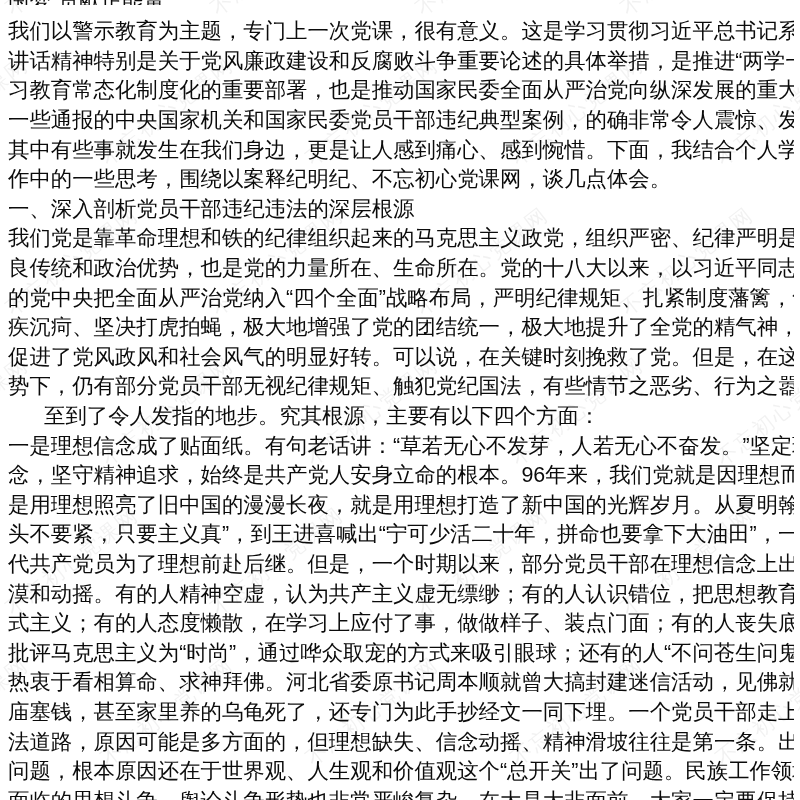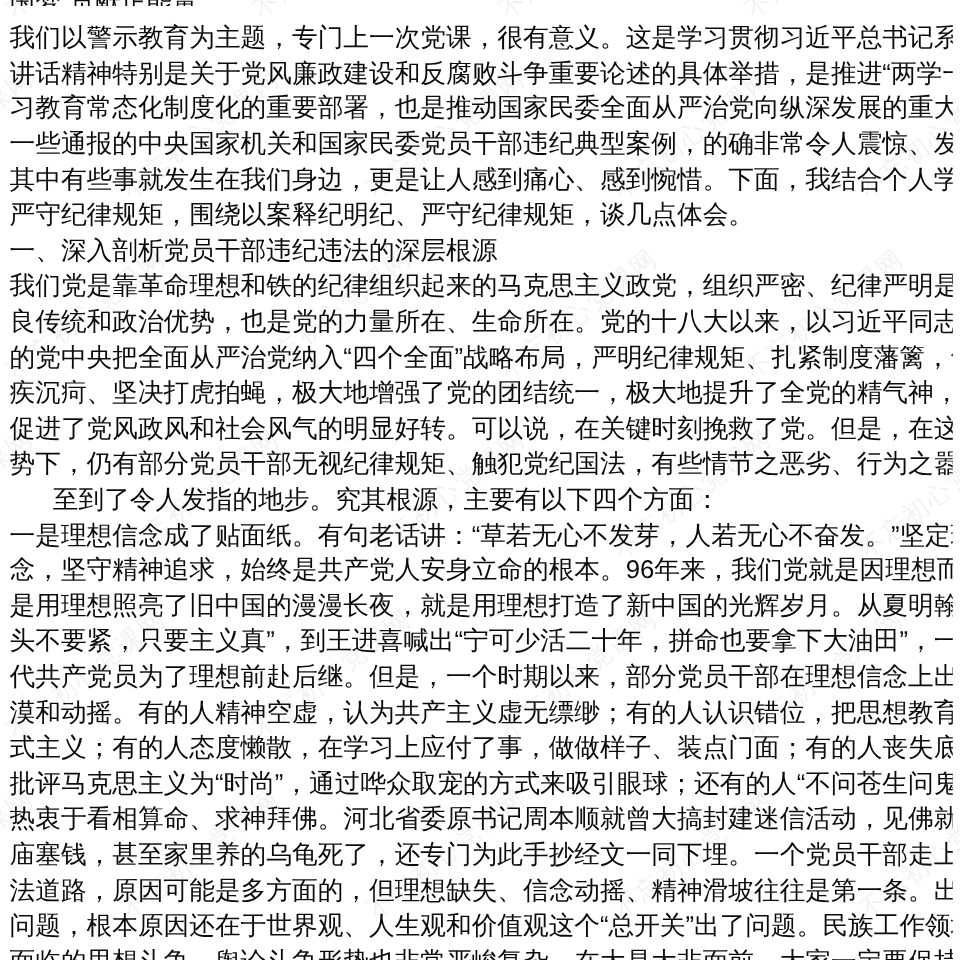--- a/index.html
+++ b/index.html
@@ -317,21 +317,21 @@
         <span class="ch">下</span>
         <span class="ch">面</span>
         <span class="ch">，</span>
         <span class="ch">我</span>
         <span class="ch">结</span>
         <span class="ch">合</span>
         <span class="ch">个</span>
         <span class="ch">人</span>
         <span class="ch">学</span>
       </div>
-      <div class="line last" style="top: 165.1px;">严守纪律规矩，围绕以案释纪明纪、严守纪律规矩，谈几点体会。</div>
+      <div class="line last" style="top: 165.1px;">作中的一些思考，围绕以案释纪明纪、不忘初心党课网，谈几点体会。</div>
       <div class="line last" style="top: 194.7px;">一、深入剖析党员干部违纪违法的深层根源</div>
       <div class="line j" style="top: 224.3px;">
         <span class="ch">我</span>
         <span class="ch">们</span>
         <span class="ch">党</span>
         <span class="ch">是</span>
         <span class="ch">靠</span>
         <span class="ch">革</span>
         <span class="ch">命</span>
         <span class="ch">理</span>

